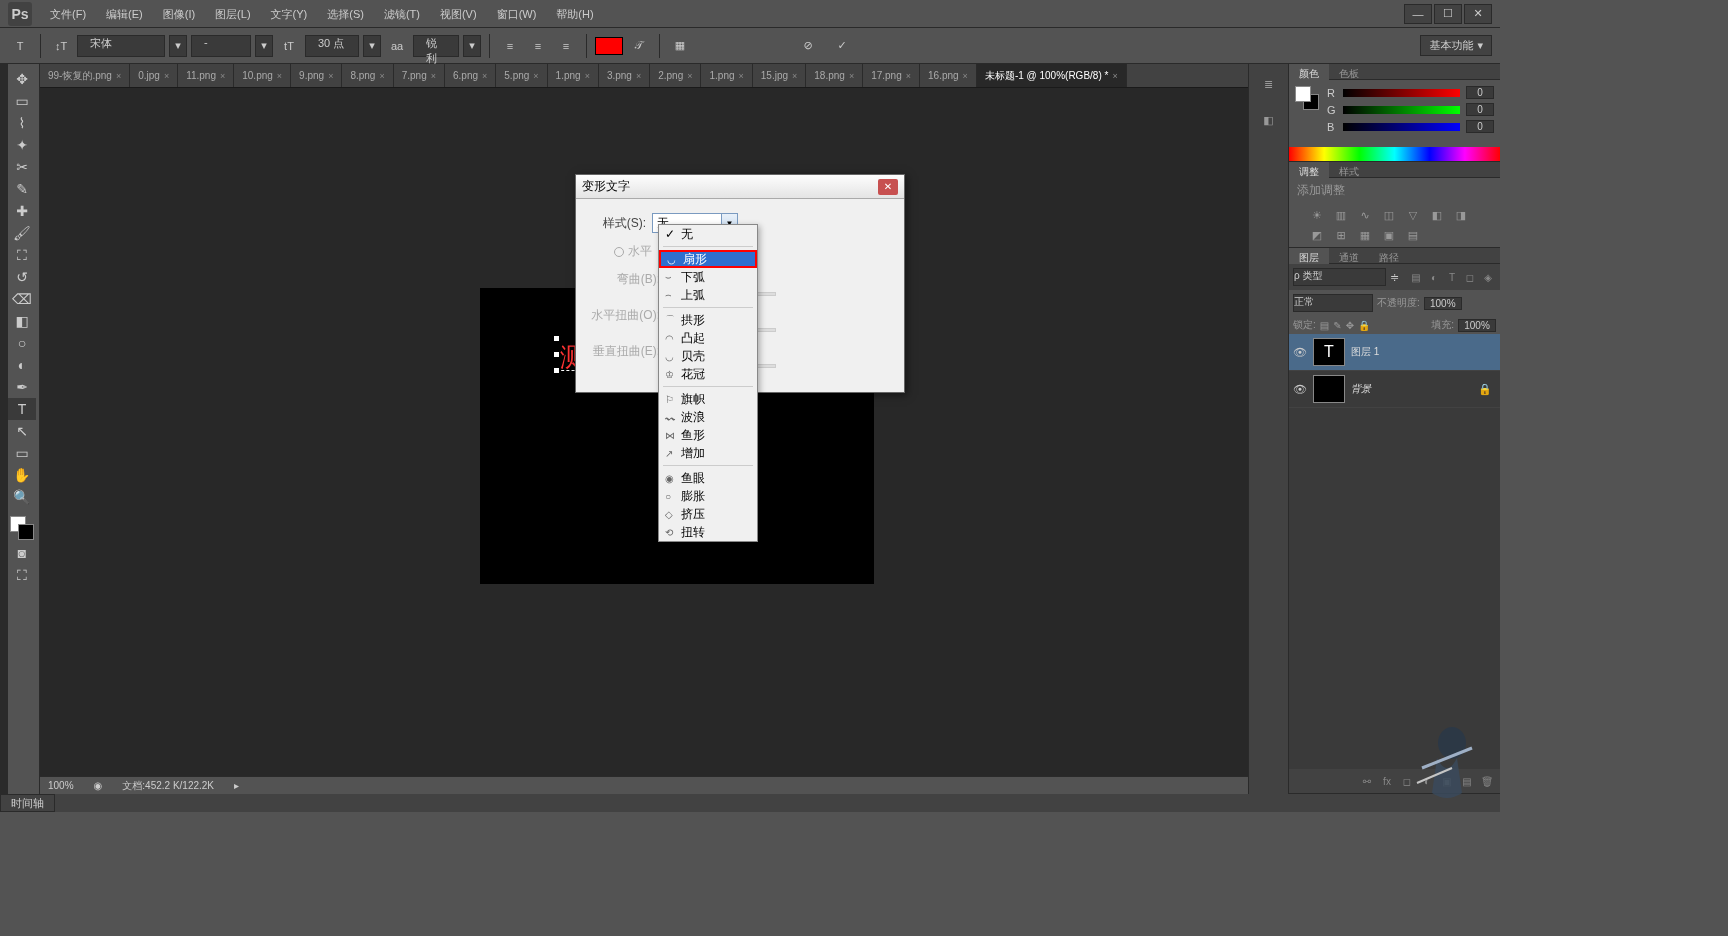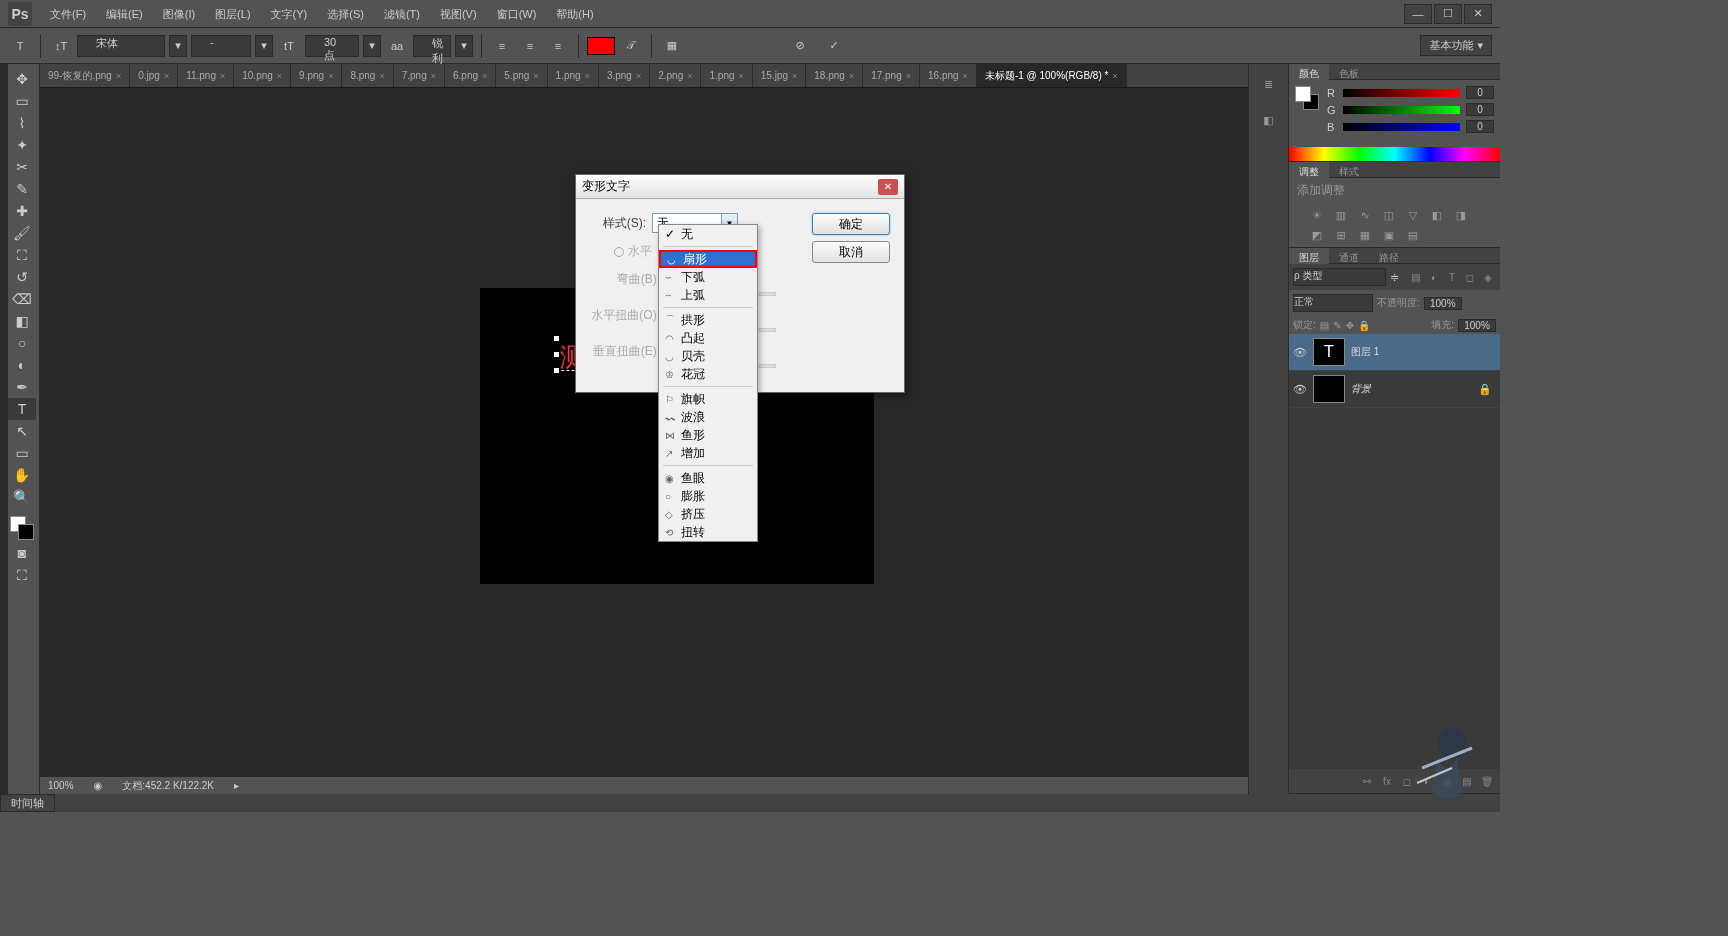--- a/index.html
+++ b/index.html
@@ -8,26 +8,26 @@
 
 .menubar { background: #535353; height: 28px; display: flex; align-items: center; padding: 0 8px; border-bottom: 1px solid #2a2a2a; }
 .logo { width: 24px; height: 24px; display: flex; align-items: center; justify-content: center; color: #ccc; font-weight: bold; margin-right: 8px; font-size: 14px; background: #424242; border-radius: 3px; }
 .menu-item { padding: 0 10px; color: #ccc; cursor: pointer; height: 28px; line-height: 28px; }
 .window-controls { margin-left: auto; display: flex; gap: 2px; }
 .wctrl { width: 28px; height: 20px; display: flex; align-items: center; justify-content: center; background: #424242; border: 1px solid #2a2a2a; }
 
 
 .options-bar { background: #535353; height: 36px; display: flex; align-items: center; padding: 0 8px; border-bottom: 1px solid #2a2a2a; gap: 4px; }
 .opt-icon { width: 24px; height: 24px; display: flex; align-items: center; justify-content: center; border: 1px solid transparent; }
-.opt-select { background: #3a3a3a; color: #ccc; border: 1px solid #2a2a2a; height: 22px; padding: 0 18px; }
+.opt-select { background: #3a3a3a; color: #ccc; border: 1px solid #2a2a2a; height: 22px; padding: 0 12px; }
 .font-family { width: 88px; }
 .font-style { width: 60px; }
 .font-size { width: 54px; }
 .opt-dropdown { width: 18px; height: 22px; background: #3a3a3a; border: 1px solid #2a2a2a; display: flex; align-items: center; justify-content: center; }
-.aa-select { width: 32px; }
+.aa-select { width: 46px; }
 .divider-v { width: 1px; height: 24px; background: #2a2a2a; margin: 0 4px; }
 .color-swatch { width: 28px; height: 18px; background: #ff0000; border: 1px solid #000; }
 .opt-right { margin-left: auto; display: flex; align-items: center; gap: 6px; }
 .workspace-btn { background: #424242; color: #ccc; padding: 2px 8px; border: 1px solid #2a2a2a; display: flex; align-items: center; gap: 4px; }
 
 
 .main-area { display: flex; height: calc(100% - 64px - 18px); }
 .left-gutter { width: 8px; background: #2a2a2a; }
 .toolbox { width: 32px; background: #535353; border-right: 1px solid #2a2a2a; display: flex; flex-direction: column; padding-top: 4px; }
 .tool { width: 28px; height: 22px; display: flex; align-items: center; justify-content: center; color: #ccc; cursor: pointer; font-size: 14px; }
@@ -475,24 +475,20 @@
       <div class="dlg-row">
         <span class="dlg-label-dis">垂直扭曲(E):</span>
         <div class="dlg-input-dis"></div>
         <span class="dlg-pct">%</span>
       </div>
       <div class="dlg-row" style="margin-top:-6px;">
           <span class="dlg-label-dis"></span>
           <div class="dlg-slider"></div>
         </div>
     </div>
-    <div class="dlg-right">
-      <div class="dlg-btn primary">确定</div>
-      <div class="dlg-btn">取消</div>
-    </div>
   </div>
 </div>
 
 <div class="dropdown" id="dropdown">
     <div class="dd-item">
       <span class="dd-check">✓</span>
       <span>无</span>
     </div>
     <div class="dd-sep"></div>
     <div class="dd-item hl">

